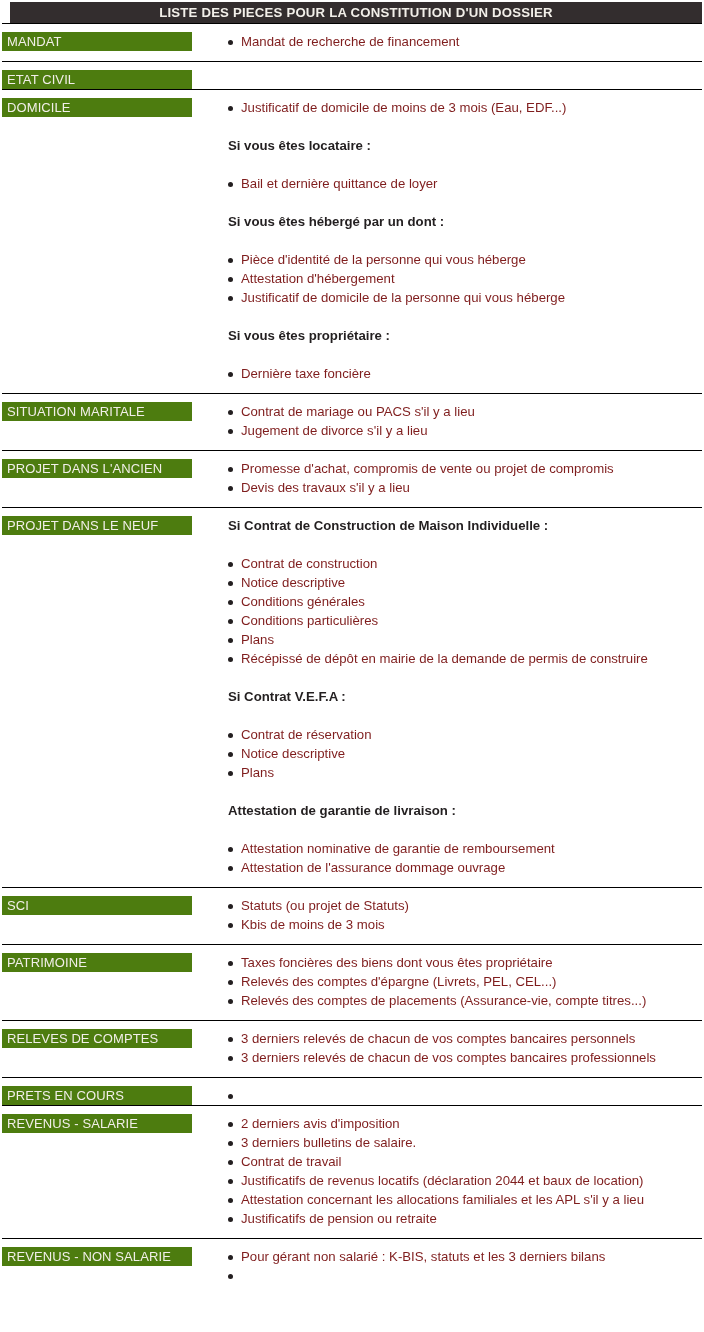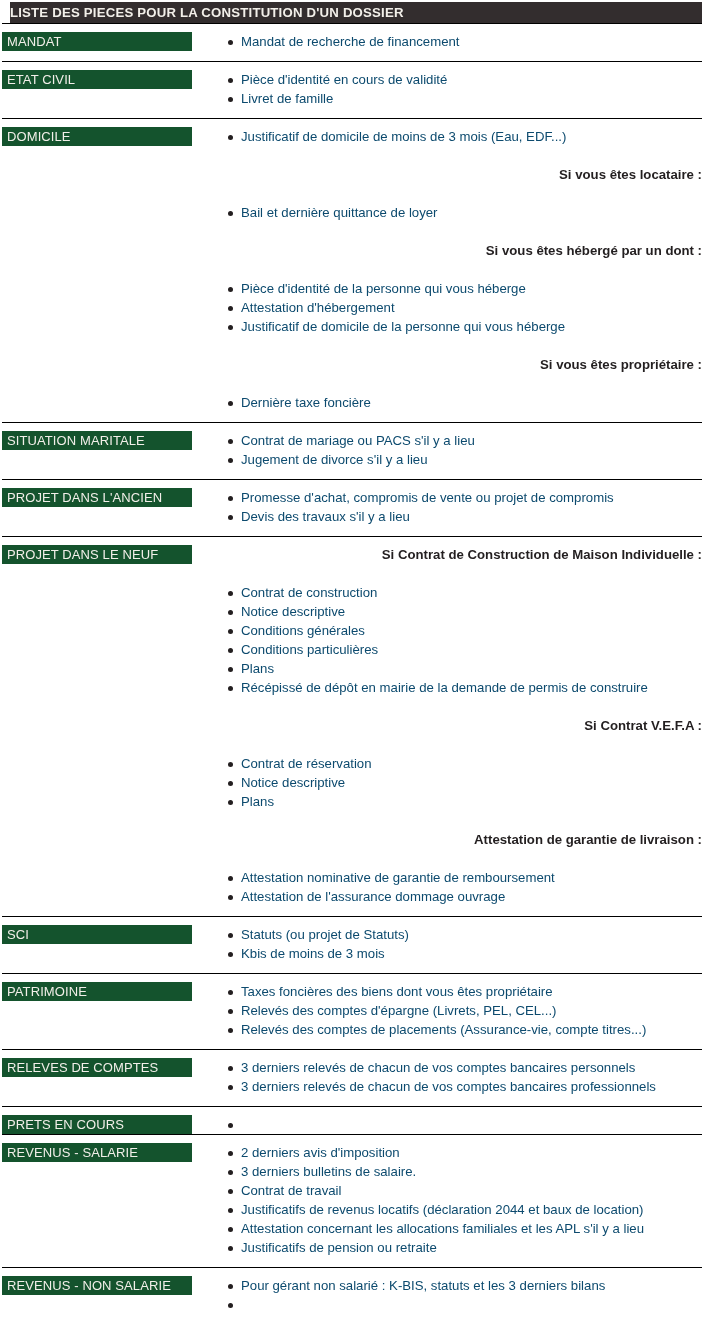--- a/index.html
+++ b/index.html
@@ -23,21 +23,21 @@
   }
 
   
   .title-banner {
     position: relative;
     margin: 2px 2px 0 10px;
     height: 21px;
     background: #332d2e;
     display: flex;
     align-items: center;
-    justify-content: flex-start;
+    justify-content: center;
   }
   .title-banner .title-text {
     color: #f2efe9;
     font-size: 13.2px;
     font-weight: bold;
     letter-spacing: 0.2px;
     white-space: nowrap;
     line-height: 1;
   }
 
@@ -58,21 +58,21 @@
   .section-inner {
     display: flex;
     align-items: flex-start;
   }
 
   .label-col {
     flex: 0 0 190px;
     width: 190px;
   }
   .label-bar {
-    background: #14532d;
+    background: #4d7c0f;
     height: 19px;
     display: flex;
     align-items: center;
     padding-left: 5px;
   }
   .label-bar .label-text {
     color: #f2efe9;
     font-size: 13px;
     line-height: 1;
     white-space: nowrap;
@@ -83,42 +83,41 @@
     flex: 1 1 auto;
     padding-left: 36px;
     padding-bottom: 10px;
     min-width: 0;
   }
 
   .item {
     position: relative;
     font-size: 13.2px;
     line-height: 19px;
-    color: #0c4a6e;
+    color: #7f1d1d;
     white-space: nowrap;
     padding-left: 13px;
   }
   .item .bullet {
     position: absolute;
     left: 0;
     top: 7.5px;
     width: 5px;
     height: 5px;
     border-radius: 50%;
     background: #231f20;
     display: block;
   }
 
   .subhead {
     font-size: 13.2px;
     line-height: 19px;
     font-weight: bold;
     color: #231f20;
     white-space: nowrap;
-    text-align: right;
   }
 
   .gap { height: 19px; }
 
   
   .blocklist > .block + .block { margin-top: 19px; }
 </style>
 </head>
 <body>
 
@@ -145,28 +144,20 @@
             </div>
           </div>
         </div>
       </div>
       <div class="section">
         <div class="rule-thin"></div>
         <div class="section-inner">
           <div class="label-col">
             <div class="label-bar">
               <span class="label-text">ETAT CIVIL</span>
-            </div>
-          </div>
-          <div class="content-col">
-            <div class="blocklist">
-              <div class="block">
-                <div class="item"><span class="bullet"></span><span>Pièce d'identité en cours de validité</span></div>
-                <div class="item"><span class="bullet"></span><span>Livret de famille</span></div>
-              </div>
             </div>
           </div>
         </div>
       </div>
       <div class="section">
         <div class="rule-thin"></div>
         <div class="section-inner">
           <div class="label-col">
             <div class="label-bar">
               <span class="label-text">DOMICILE</span>

